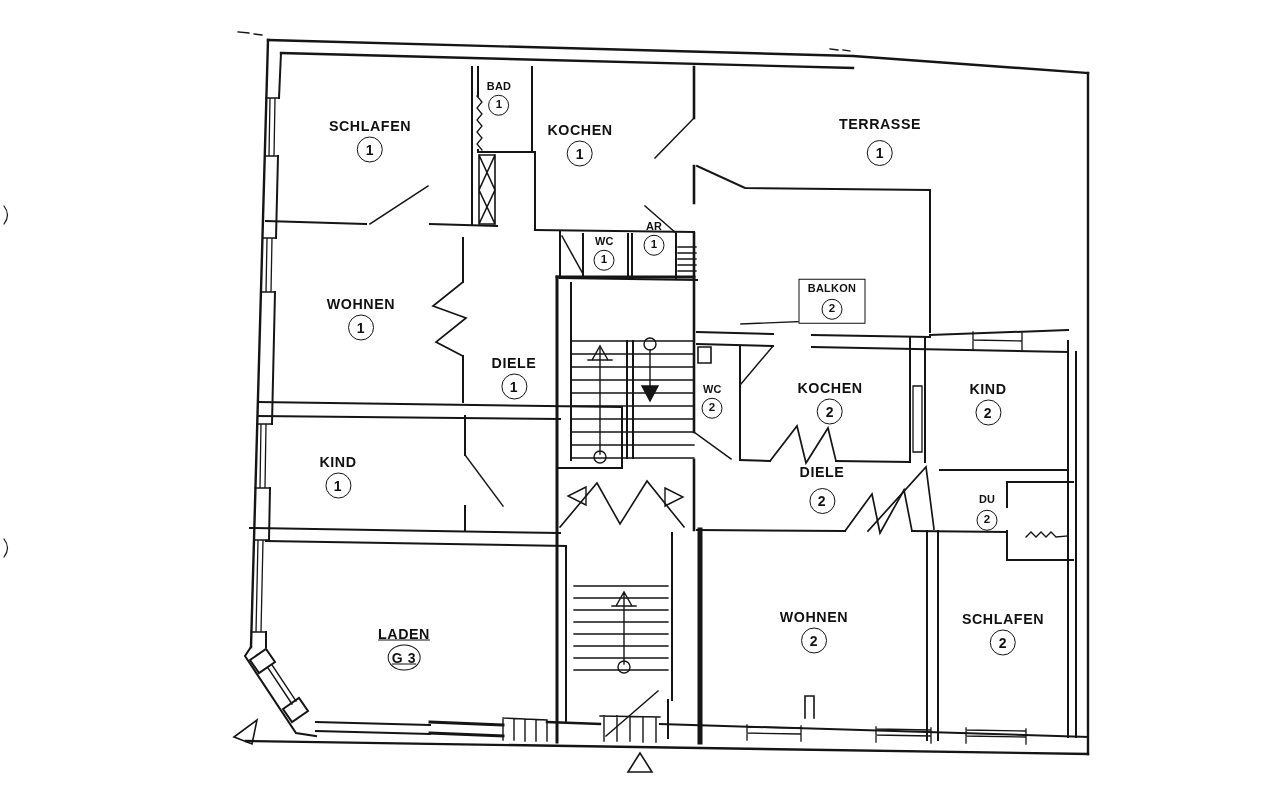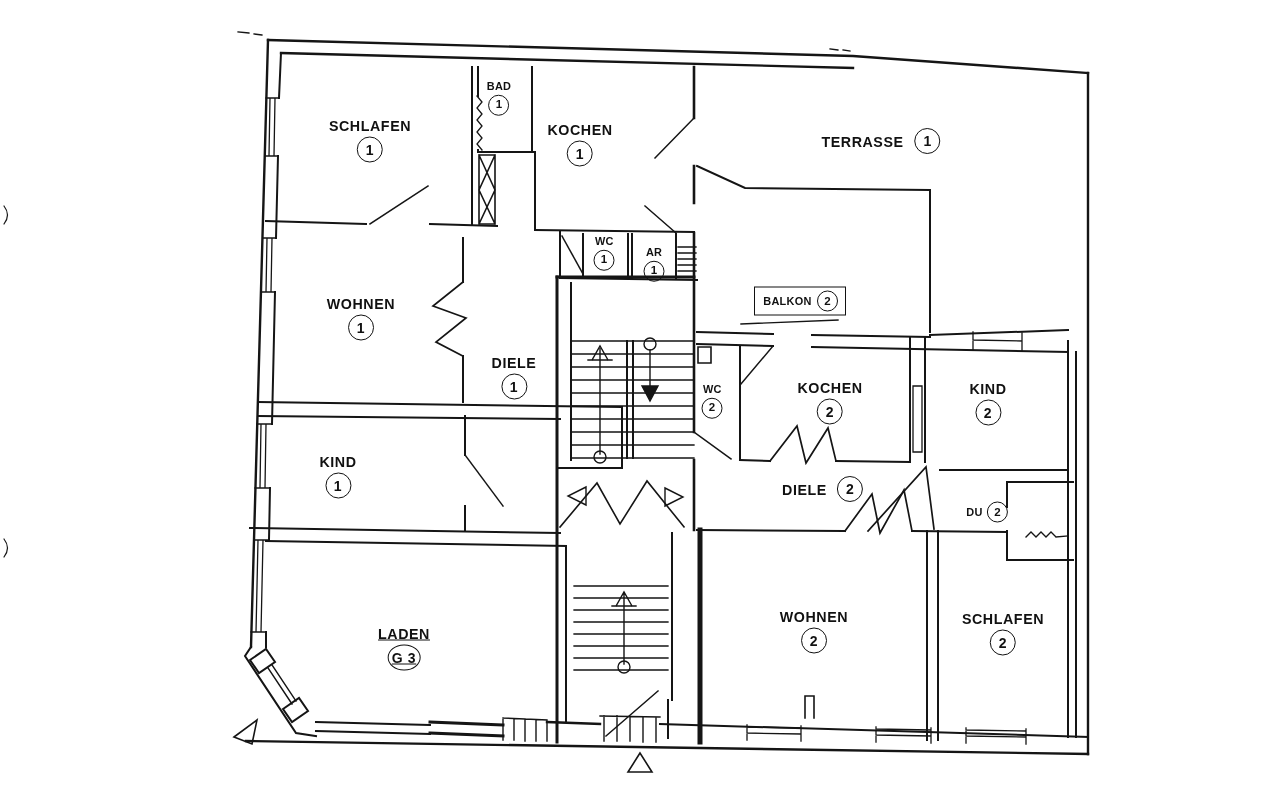--- a/index.html
+++ b/index.html
@@ -13,33 +13,33 @@
   #walls-svg{position:absolute;left:0;top:0;}
   #labels{position:absolute;left:0;top:0;width:100%;height:100%;}
   .room-label{
     position:absolute;
     transform:translate(-50%,-50%);
     display:flex;flex-direction:column;align-items:center;gap:4px;
     color:#111;white-space:nowrap;
     font-weight:700;font-size:15px;letter-spacing:.6px;
     line-height:1;
   }
-  .room-label.inline{flex-direction:row;gap:9px;}
+  .room-label.inline{flex-direction:column;gap:9px;}
   .room-label.small{font-size:11.5px;letter-spacing:.3px;gap:2px;}
   .room-label.small.inline{gap:4px;}
   .room-name{display:inline-block;transform:scaleX(.95);}
   .num{
     display:flex;align-items:center;justify-content:center;
     min-width:26px;height:26px;padding:0 3px;box-sizing:border-box;
     border:1.8px solid #111;border-radius:50%;
     font-size:14px;font-weight:700;background:rgba(255,255,255,.0);
   }
   .small .num{min-width:21px;height:21px;font-size:11.5px;border-width:1.5px;}
   .room-label.boxed{
-    border:1.8px solid #111;background:#fff;padding:3px 7px;
+    border:1.8px solid #111;background:#fff;padding:3px 7px;margin-left:32px;
   }
 </style>
 </head>
 <body>
 
 <div id="plan-canvas">
 
 <svg id="walls-svg" width="1266" height="794" viewBox="0 0 1266 794" fill="none" stroke="#151515" stroke-width="2" stroke-linecap="square">
 
   <g stroke-width="2.4">
@@ -201,21 +201,21 @@
         <span class="num">1</span>
       </div>
       <div class="room-label" style="left: 580px; top: 144px;">
         <span class="room-name">KOCHEN</span>
         <span class="num">1</span>
       </div>
       <div class="room-label small" style="left: 604px; top: 253px;">
         <span class="room-name">WC</span>
         <span class="num">1</span>
       </div>
-      <div class="room-label small" style="left: 654px; top: 264px;">
+      <div class="room-label small" style="left: 654px; top: 238px;">
         <span class="room-name">AR</span>
         <span class="num">1</span>
       </div>
       <div class="room-label inline" style="left: 880px; top: 141px;">
         <span class="room-name">TERRASSE</span>
         <span class="num">1</span>
       </div>
       <div class="room-label" style="left: 361px; top: 318px;">
         <span class="room-name">WOHNEN</span>
         <span class="num">1</span>

